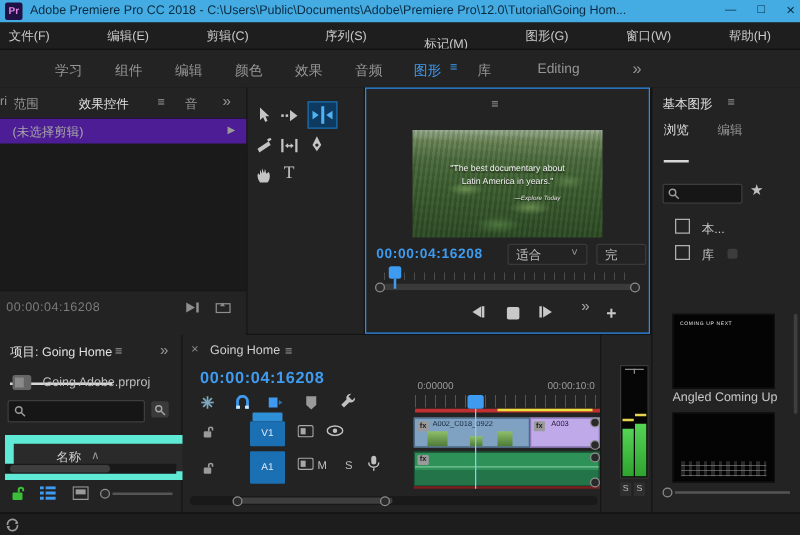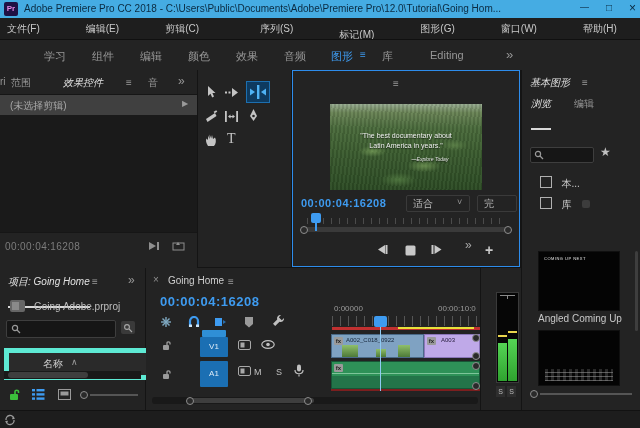--- a/index.html
+++ b/index.html
@@ -2,21 +2,21 @@
 <html><head>
 <meta charset="utf-8">
 <style>
   html,body{margin:0;padding:0;background:#000;}
   .app{position:relative;width:640px;height:428px;background:#141414;
        font-family:"Liberation Sans",sans-serif;color:#C8C8C8;overflow:hidden;
        -webkit-font-smoothing:antialiased;}
   .abs{position:absolute;}
   .panel{position:absolute;background:#232323;}
   .well{background:#1A1A1A;}
-  .tab-active{color:#E0E0E0;border-bottom:2px solid #D8D8D8;padding-bottom:17px;font-style:italic;}
+  .tab-active{color:#E0E0E0;border-bottom:2px solid #D8D8D8;padding-bottom:17px;}
   .tab-dim{color:#969696;}
   .hamb{color:#9A9A9A;font-size:10px;}
   .blue{color:#3E9BF0;}
   .tc-blue{color:#3E9BF0;font-weight:bold;letter-spacing:.5px;}
   .tc-grey{color:#7C7C7C;letter-spacing:.4px;}
   .searchbox{background:#161616;border:1px solid #3E3E3E;border-radius:2px;}
   .ckbox{width:10px;height:10px;border:1px solid #B0B0B0;background:transparent;display:inline-block;}
   .thumb{background:#040404;border:1px solid #101010;}
   .trackbtn{background:#1B6FB3;color:#DDEBF7;font-size:8px;text-align:center;border-radius:1px;}
   .fxbadge{position:absolute;width:9px;height:8px;background:#9A9A9A;border-radius:1px;
@@ -66,21 +66,21 @@
   </div>
 
   <div class="panel" style="left:0;top:70px;width:197px;height:197px;">
     <span class="abs tab-dim txt10" style="left:0;top:6px;width:6px;overflow:hidden;">ri</span>
     <span class="abs tab-dim txt10" style="left:11px;top:6px;">范围</span>
     <span class="abs tab-active txt10" style="left:63px;top:6px;">效果控件</span>
     <span class="abs hamb" style="left:126px;top:7px;">≡</span>
     <span class="abs tab-dim txt10" style="left:148px;top:6px;width:12px;overflow:hidden;">音</span>
     <span class="abs tab-dim" style="left:178px;top:4px;font-size:12px;">»</span>
 
-    <div class="abs" style="left:0;top:24px;width:197px;height:20px;background:#404040;border-top:1px solid #161616;border-bottom:1px solid #161616;text-align:center;">
+    <div class="abs" style="left:0;top:24px;width:197px;height:20px;background:#4c1d95;border-top:1px solid #161616;border-bottom:1px solid #161616;text-align:center;">
       <span class="abs txt10" style="left:10px;top:4px;color:#A8A8A8;">(未选择剪辑)</span>
       <span class="abs" style="left:182px;top:4px;font-size:8px;color:#9A9A9A;">▶</span>
     </div>
     <div class="abs well" style="left:0;top:45px;width:197px;height:117px;"></div>
 
     <div class="abs" style="left:0;top:162px;width:197px;height:35px;background:#232323;border-top:1px solid #161616;">
       <span class="abs tc-grey txt10" style="left:5px;top:8px;">00:00:04:16208</span>
       <span class="abs" style="left:148px;top:8px;">
         <svg width="12" height="10" viewBox="0 0 12 10">
             <path d="M1 1 L8 5 L1 9 Z" fill="#8E8E8E"></path>
@@ -259,21 +259,21 @@
           </svg>
       </span>
     </div>
     <span class="abs" style="left:121px;top:53px;width:14px;height:13px;background:#3A3A3A;border-radius:2px;">
       <svg width="10" height="10" viewBox="0 0 10 10" style="margin:1.5px 2px;">
           <circle cx="4" cy="4" r="2.4" fill="none" stroke="#A8A8A8" stroke-width="1.1"></circle>
           <line x1="6" y1="6" x2="9" y2="9" stroke="#A8A8A8" stroke-width="1.1"></line>
         </svg>
     </span>
 
-    <div class="abs" style="left:4px;top:80px;width:137px;height:22px;background:#2A2A2A;border:5px solid #5eead4;">
+    <div class="abs" style="left:4px;top:80px;width:137px;height:22px;background:#2A2A2A;border:7px solid #5eead4;">
       <span class="abs txt10" style="left:34px;top:4px;color:#CFCFCF;">名称</span>
       <span class="abs" style="left:62px;top:4px;font-size:9px;color:#9A9A9A;">∧</span>
     </div>
     <div class="abs" style="left:4px;top:103px;width:137px;height:8px;background:#191919;">
       <div style="position:absolute;left:4px;top:1px;width:80px;height:6px;background:#3E3E3E;border-radius:3px;"></div>
     </div>
 
     <span class="abs" style="left:9px;top:120px;">
       <svg width="12" height="13" viewBox="0 0 12 13">
           <rect x="1" y="6" width="8" height="6" rx="1" fill="#3BBF3B"></rect>

